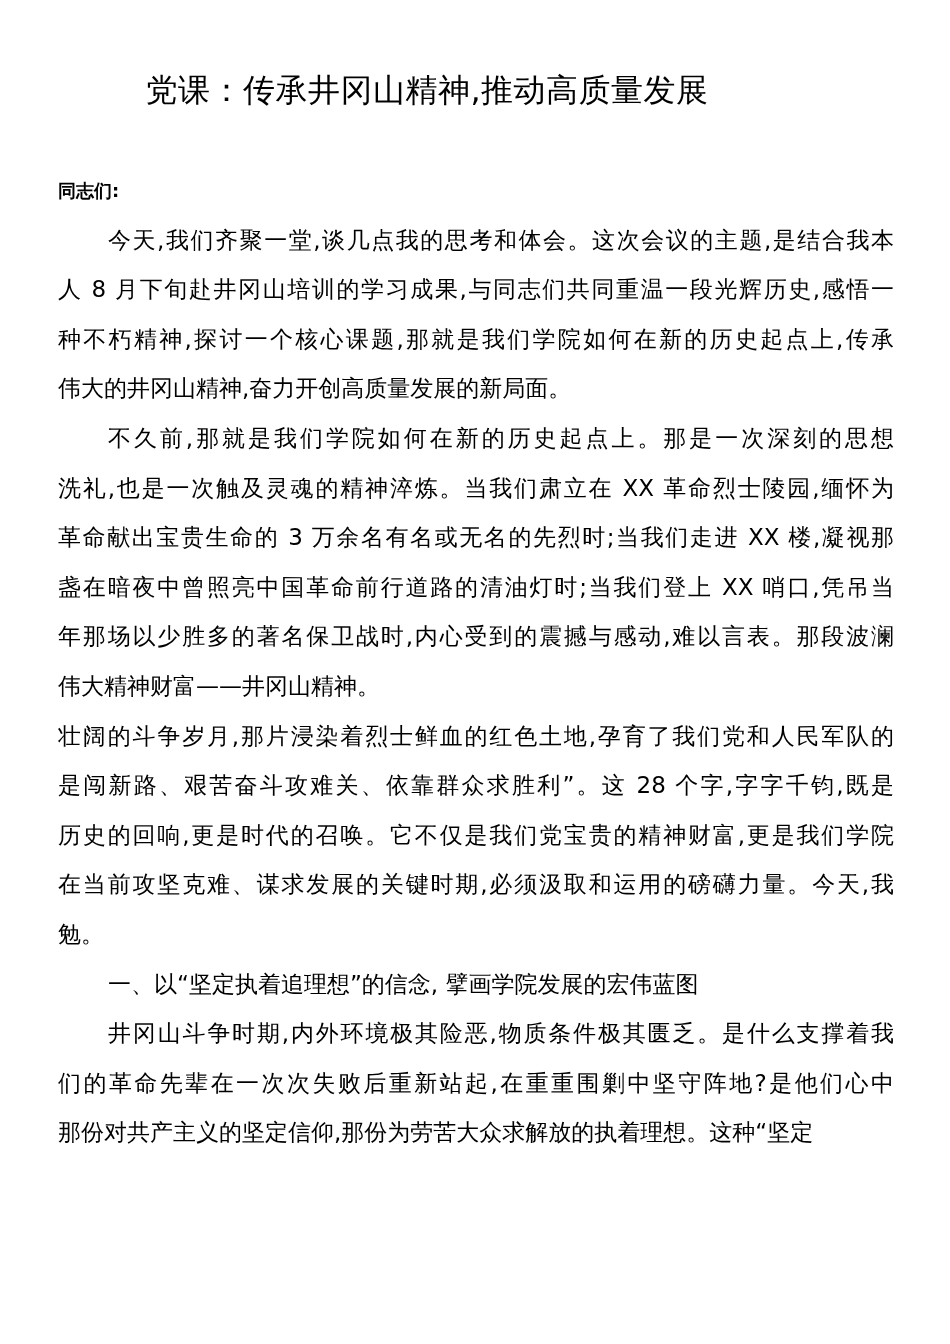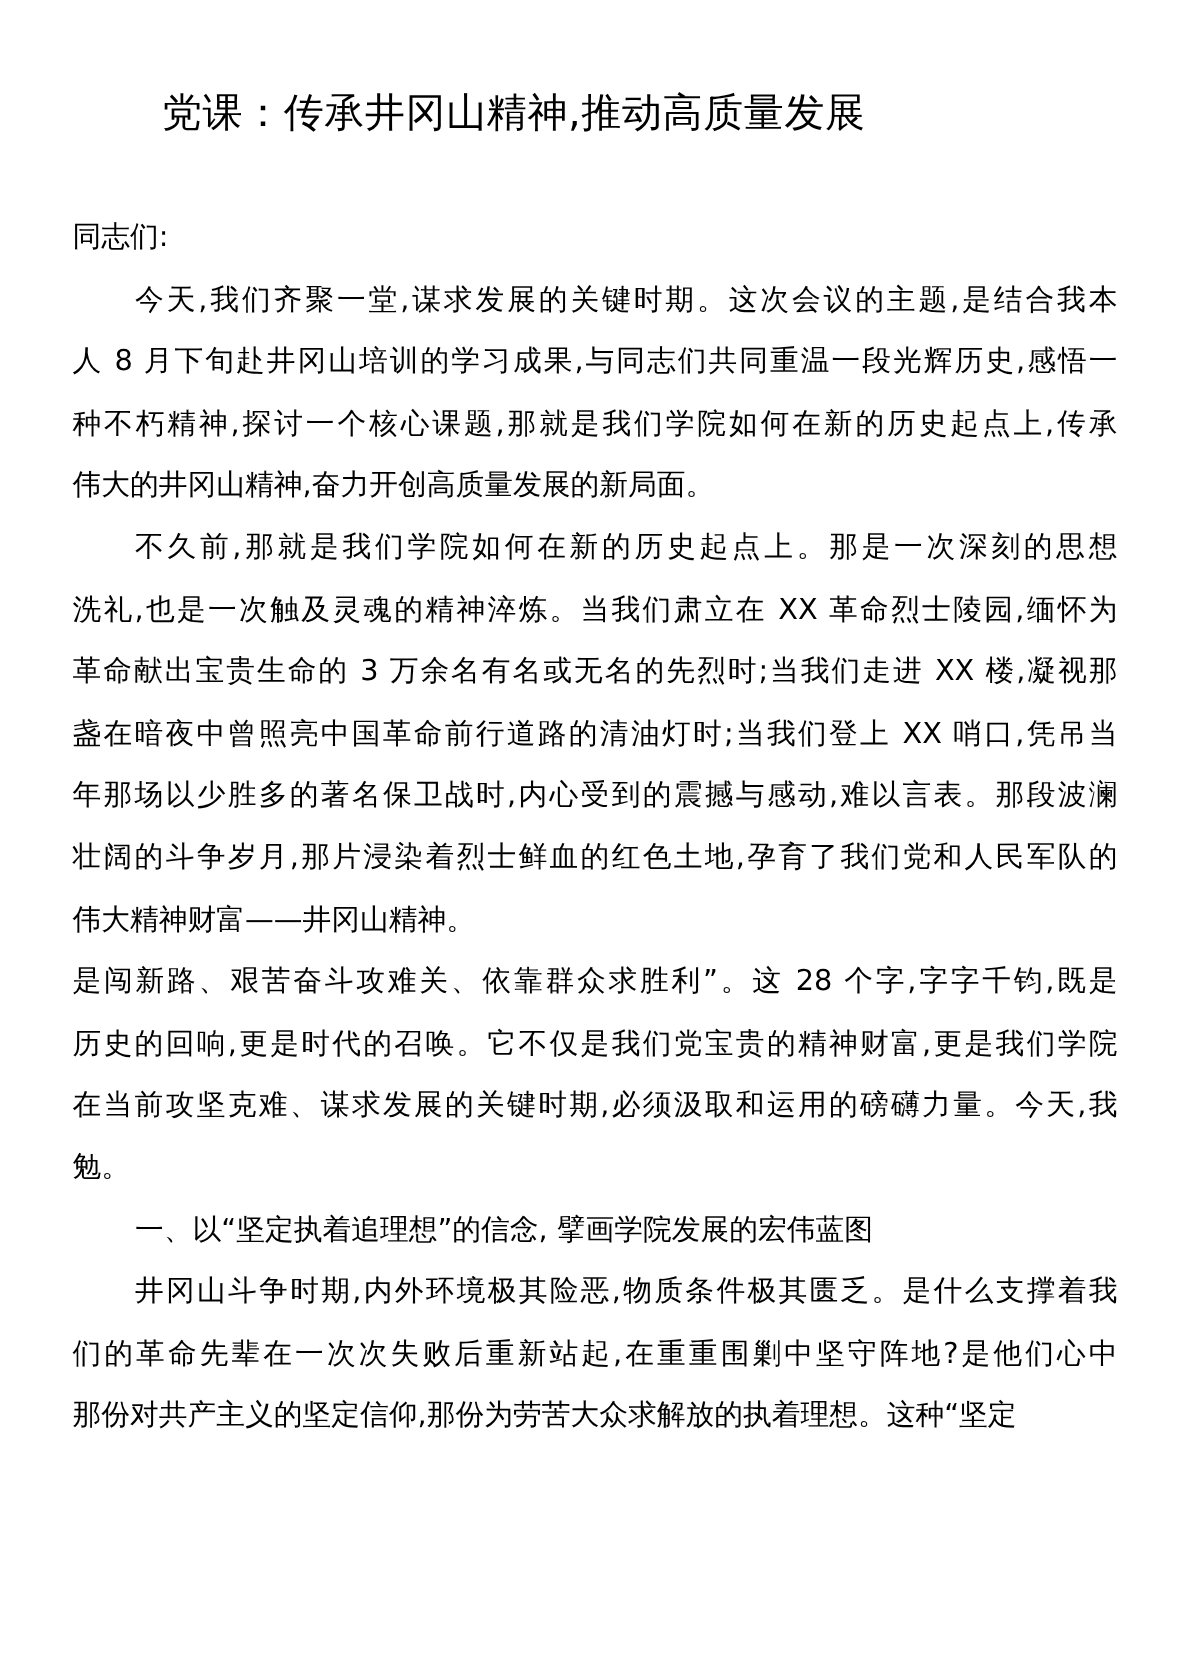--- a/index.html
+++ b/index.html
@@ -1,48 +1,48 @@
 <!DOCTYPE html>
 <html><head>
 <meta charset="utf-8">
 <style>
   html, body { margin: 0; padding: 0; background: #ffffff; }
   body { width: 950px; height: 1344px; overflow: hidden; position: relative;
          font-family: "DejaVu Sans", "Liberation Sans", sans-serif; color: #000; }
-  .title { position: absolute; top: 68px; left: 0; width: 822px; text-align: center;
+  .title { position: absolute; top: 68px; left: 16px; width: 822px; text-align: center;
            font-size: 32px; line-height: 44px; letter-spacing: 0.5px; }
   .body { position: absolute; top: 166px; left: 58px; width: 836px; }
   .line { font-size: 23px; line-height: 49.6px; height: 49.6px; white-space: nowrap;
           text-align: justify; text-align-last: justify; letter-spacing: 0px; }
   .line.last { text-align-last: left; }
   .line.indent { padding-left: 50px; }
-  .salutation { font-size: 23px; line-height: 49.6px; height: 49.6px; }
+  .salutation { font-size: 18px; line-height: 49.6px; height: 49.6px; font-weight: bold; }
 </style>
 </head>
 <body>
 
 <div class="title">党课：传承井冈山精神,推动高质量发展</div>
 
 <div class="body">
   <div class="salutation">同志们:</div>
   <div id="paras">
       <div>
-        <div class="line indent">今天,我们齐聚一堂,谋求发展的关键时期。这次会议的主题,是结合我本</div>
+        <div class="line indent">今天,我们齐聚一堂,谈几点我的思考和体会。这次会议的主题,是结合我本</div>
         <div class="line">人 8 月下旬赴井冈山培训的学习成果,与同志们共同重温一段光辉历史,感悟一</div>
         <div class="line">种不朽精神,探讨一个核心课题,那就是我们学院如何在新的历史起点上,传承</div>
         <div class="line last">伟大的井冈山精神,奋力开创高质量发展的新局面。</div>
       </div>
       <div>
         <div class="line indent">不久前,那就是我们学院如何在新的历史起点上。那是一次深刻的思想</div>
         <div class="line">洗礼,也是一次触及灵魂的精神淬炼。当我们肃立在 XX 革命烈士陵园,缅怀为</div>
         <div class="line">革命献出宝贵生命的 3 万余名有名或无名的先烈时;当我们走进 XX 楼,凝视那</div>
         <div class="line">盏在暗夜中曾照亮中国革命前行道路的清油灯时;当我们登上 XX 哨口,凭吊当</div>
         <div class="line">年那场以少胜多的著名保卫战时,内心受到的震撼与感动,难以言表。那段波澜</div>
+        <div class="line last">伟大精神财富——井冈山精神。</div>
         <div class="line">壮阔的斗争岁月,那片浸染着烈士鲜血的红色土地,孕育了我们党和人民军队的</div>
-        <div class="line last">伟大精神财富——井冈山精神。</div>
       </div>
       <div>
         <div class="line">是闯新路、艰苦奋斗攻难关、依靠群众求胜利”。这 28 个字,字字千钧,既是</div>
         <div class="line">历史的回响,更是时代的召唤。它不仅是我们党宝贵的精神财富,更是我们学院</div>
         <div class="line">在当前攻坚克难、谋求发展的关键时期,必须汲取和运用的磅礴力量。今天,我</div>
         <div class="line last">勉。</div>
       </div>
       <div>
         <div class="line indent last">一、以“坚定执着追理想”的信念, 擘画学院发展的宏伟蓝图</div>
       </div>

